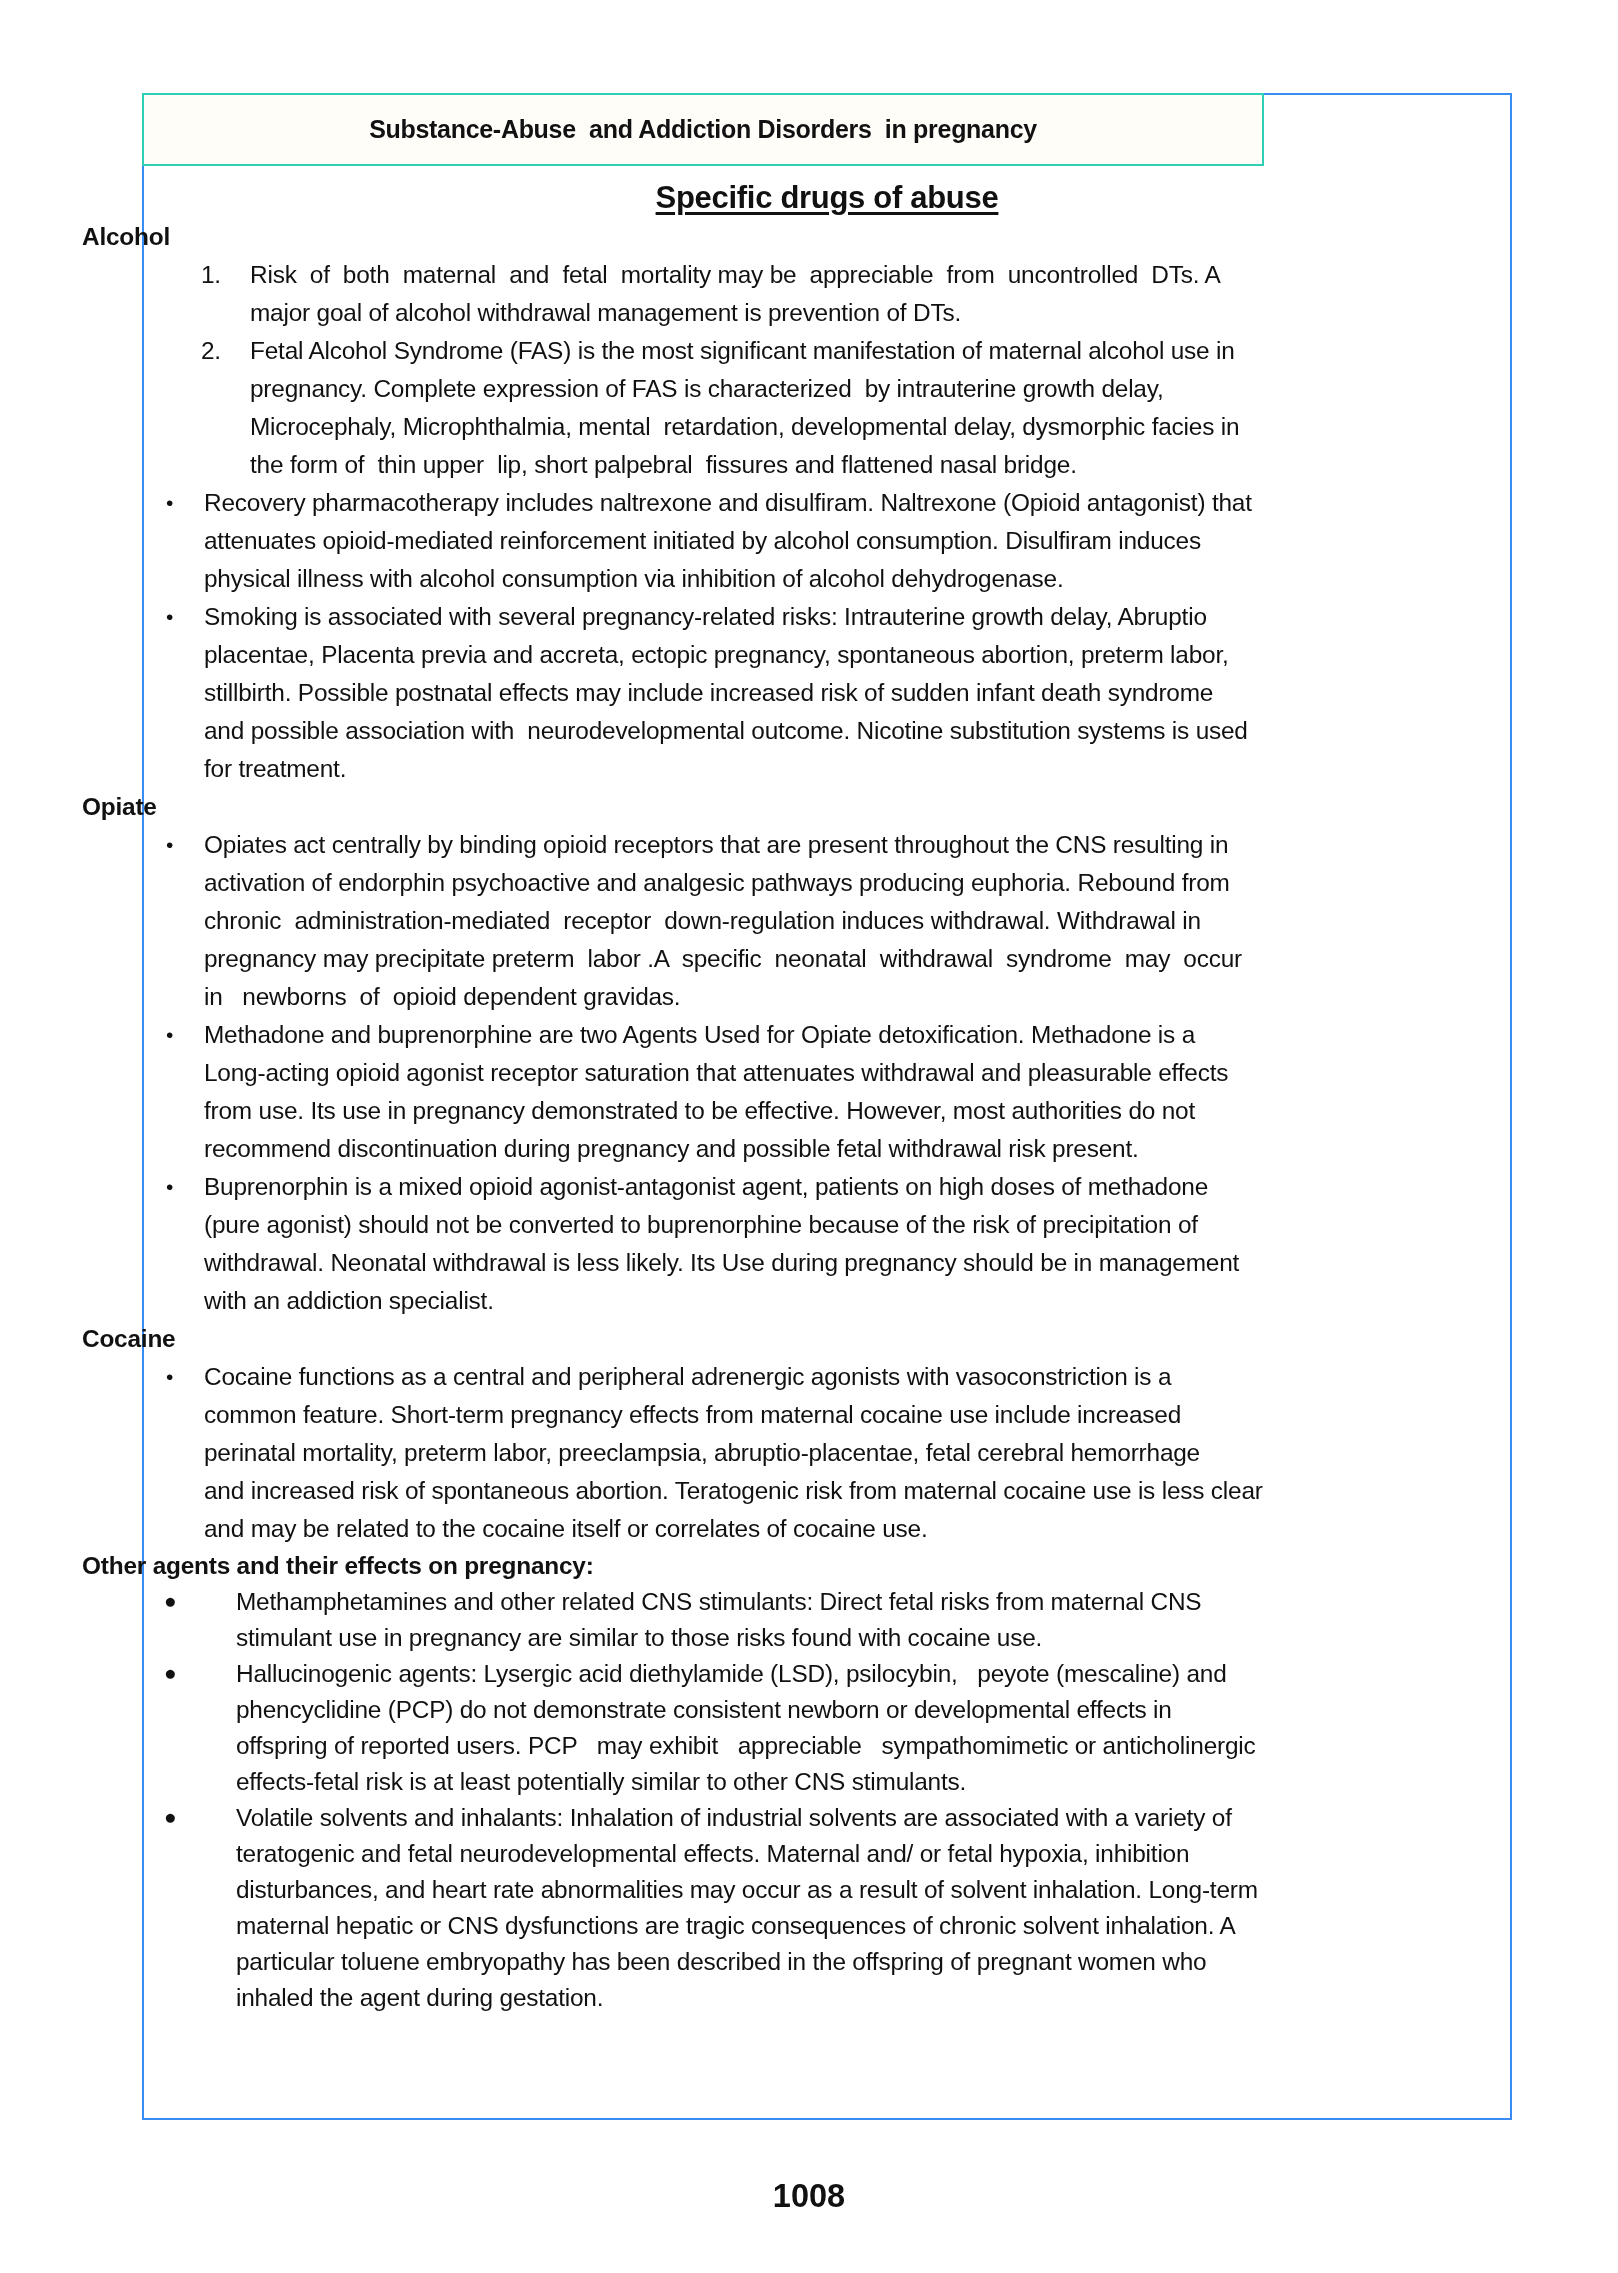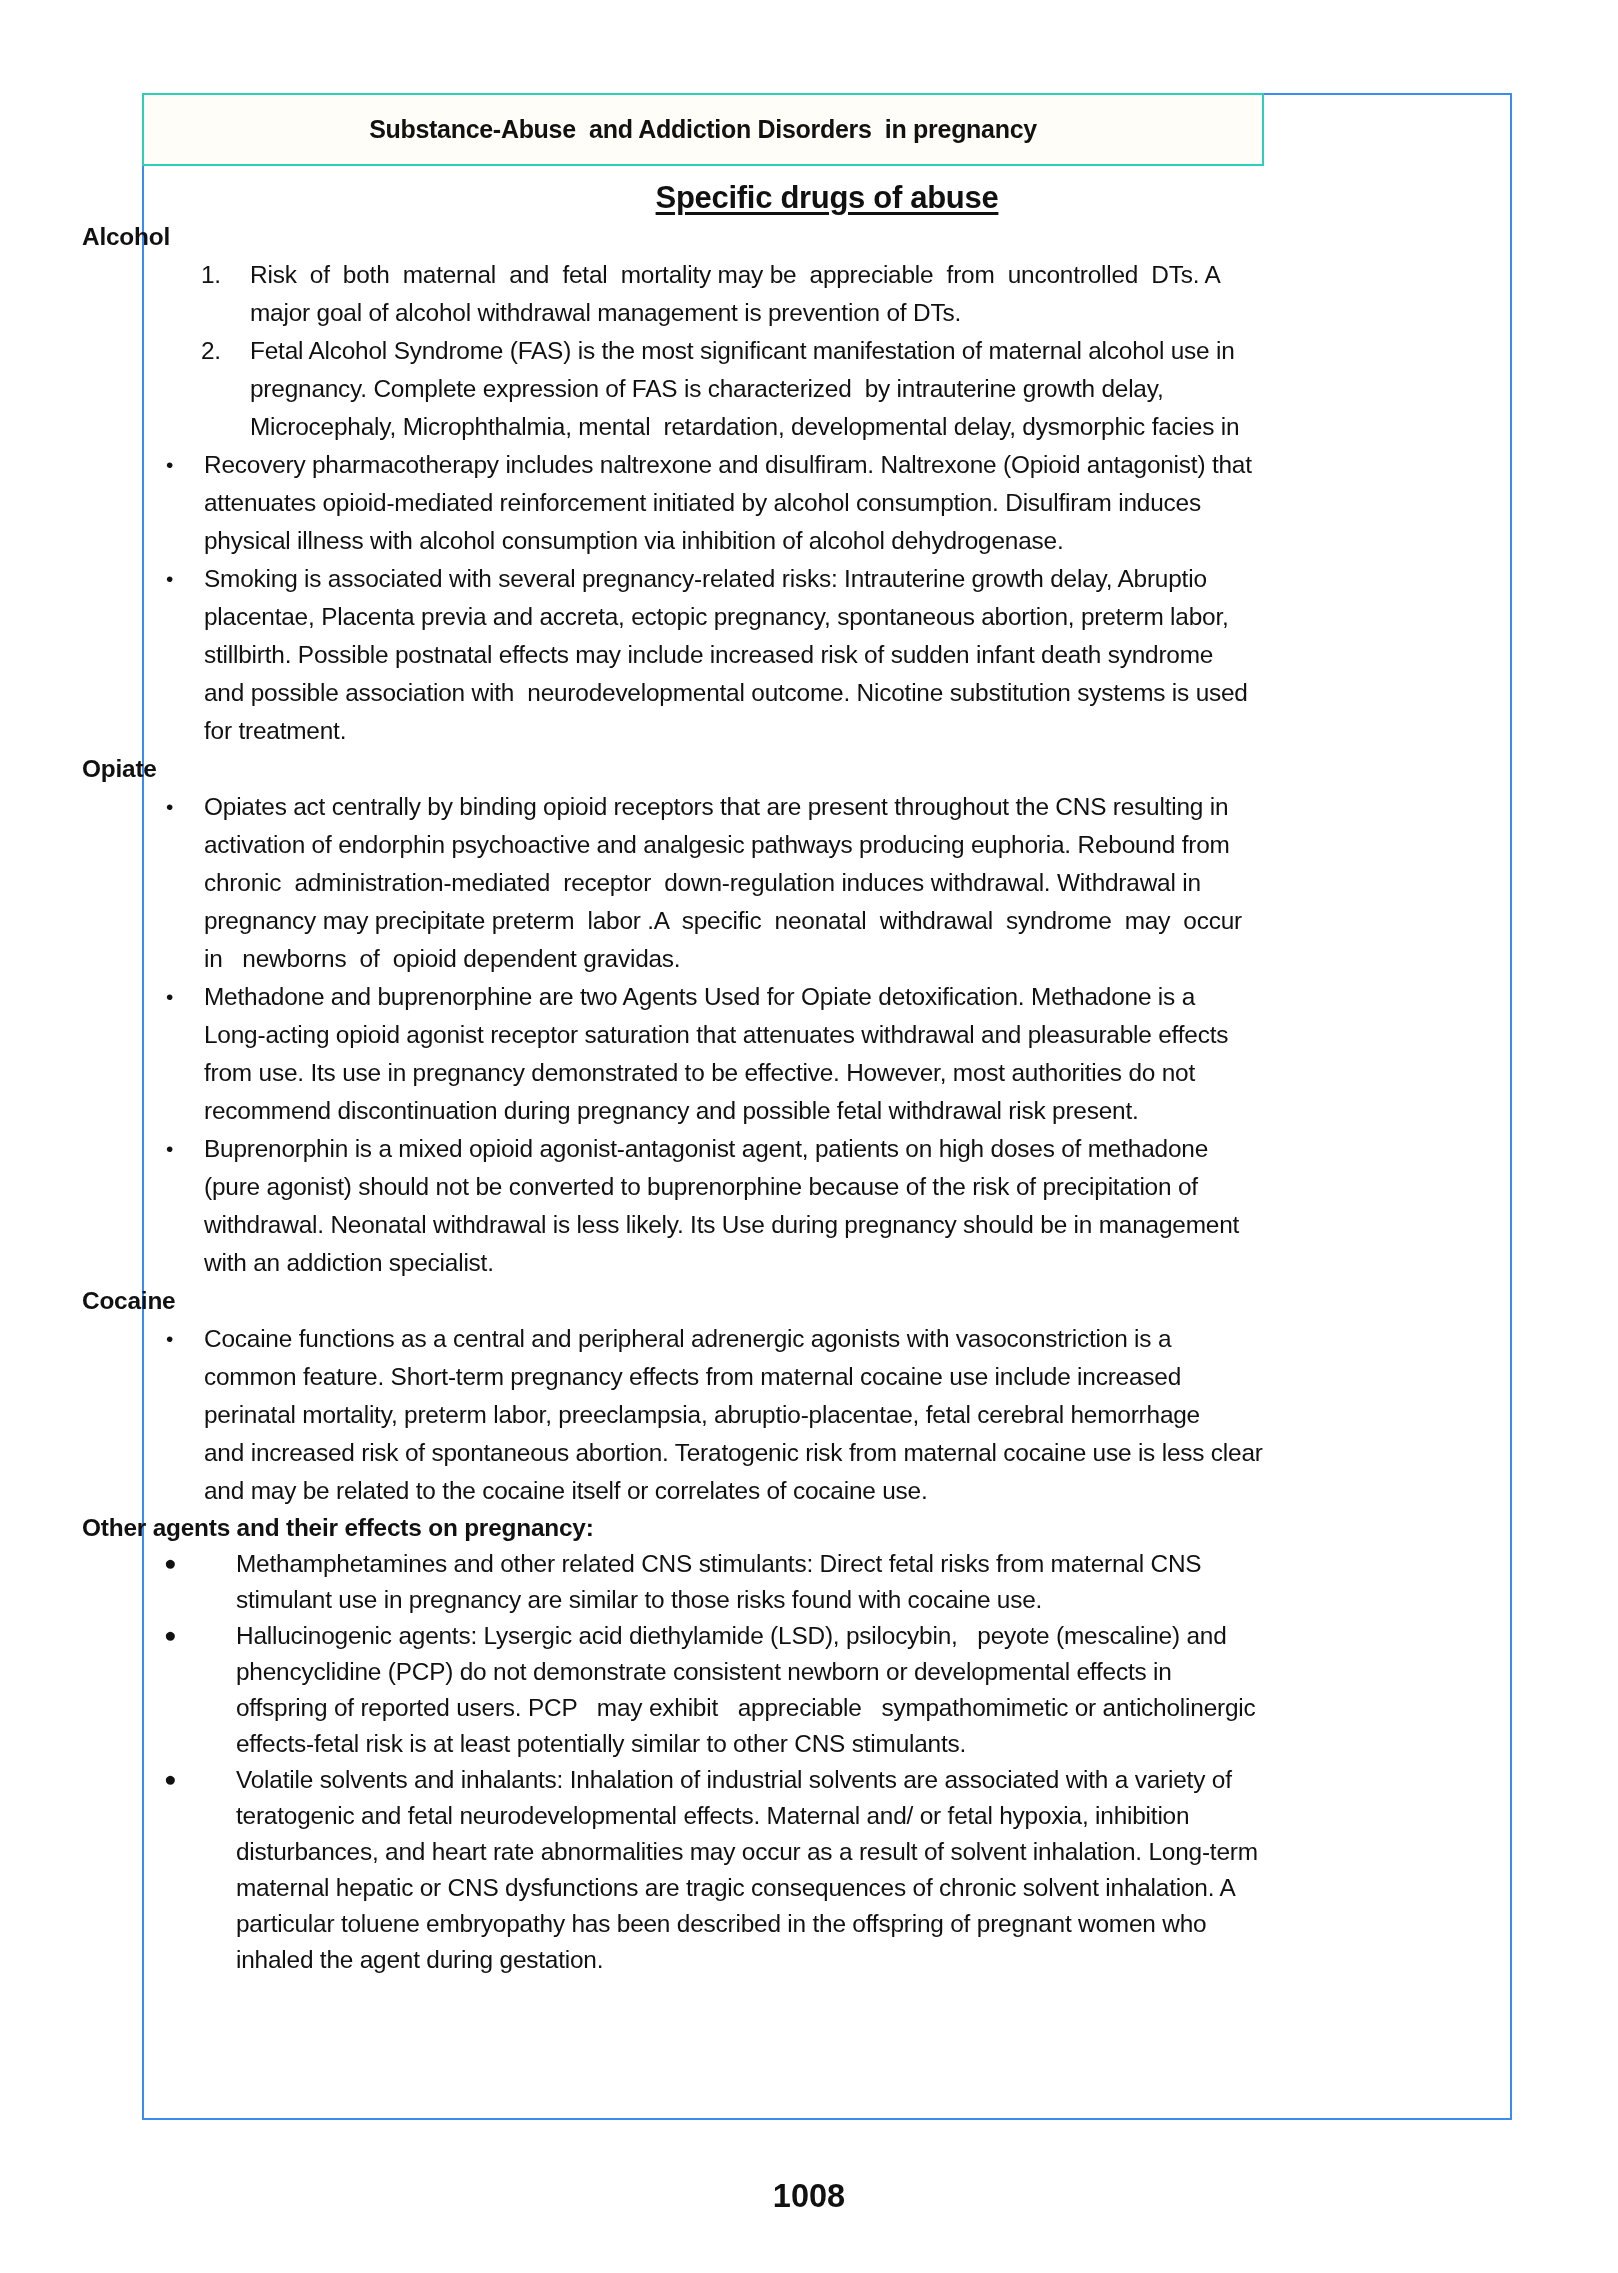--- a/index.html
+++ b/index.html
@@ -47,20 +47,21 @@
     <div class="ln heading"><span class="txt">Alcohol</span></div>
 
     <div>
       <div class="ln"><span class="num">1.</span><span class="numtxt txt">Risk  of  both  maternal  and  fetal  mortality may be  appreciable  from  uncontrolled  DTs. A</span></div>
       <div class="ln"><span class="numtxt txt">major goal of alcohol withdrawal management is prevention of DTs.</span></div>
     </div>
     <div>
       <div class="ln"><span class="num">2.</span><span class="numtxt txt">Fetal Alcohol Syndrome (FAS) is the most significant manifestation of maternal alcohol use in</span></div>
       <div class="ln"><span class="numtxt txt">pregnancy. Complete expression of FAS is characterized  by intrauterine growth delay,</span></div>
       <div class="ln"><span class="numtxt txt">Microcephaly, Microphthalmia, mental  retardation, developmental delay, dysmorphic facies in</span></div>
+      <div class="ln"><span class="numtxt txt">the form of  thin upper  lip, short palpebral  fissures and flattened nasal bridge.</span></div>
     </div>
     <div>
       <div class="ln"><span class="bul">•</span><span class="bultxt txt">Recovery pharmacotherapy includes naltrexone and disulfiram. Naltrexone (Opioid antagonist) that</span></div>
       <div class="ln"><span class="bultxt txt">attenuates opioid-mediated reinforcement initiated by alcohol consumption. Disulfiram induces</span></div>
       <div class="ln"><span class="bultxt txt">physical illness with alcohol consumption via inhibition of alcohol dehydrogenase.</span></div>
     </div>
   </div>
 
   <div>
     <div>

